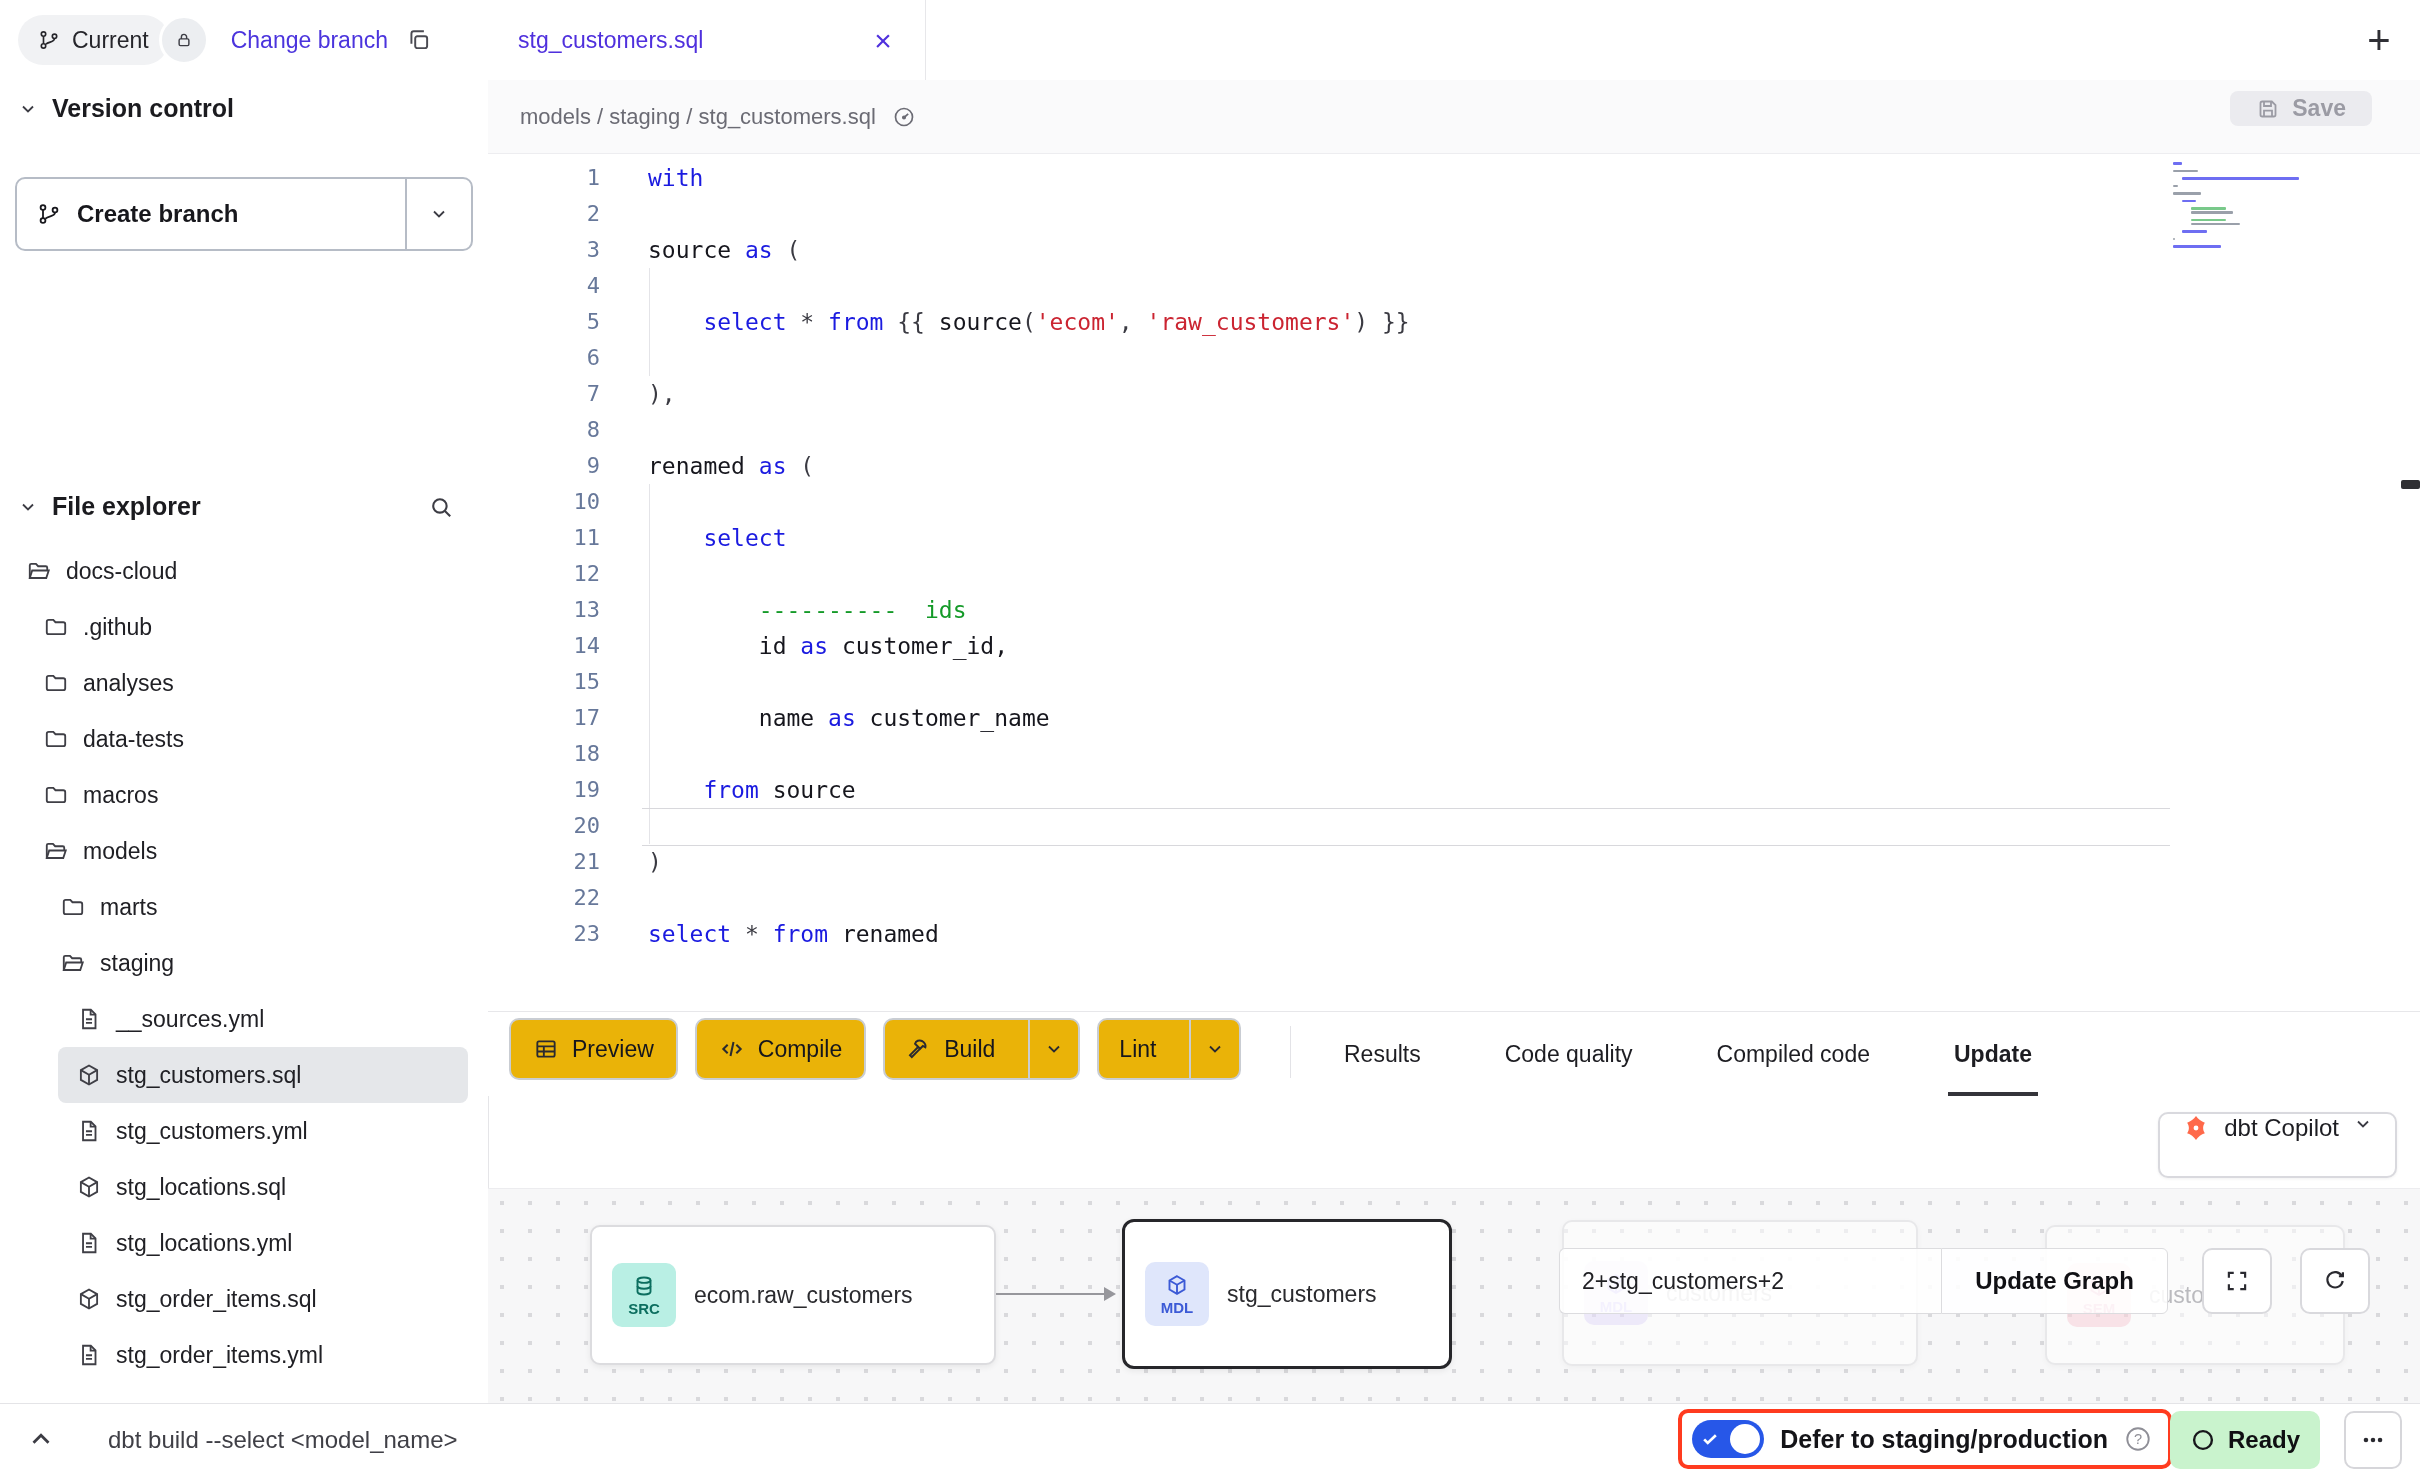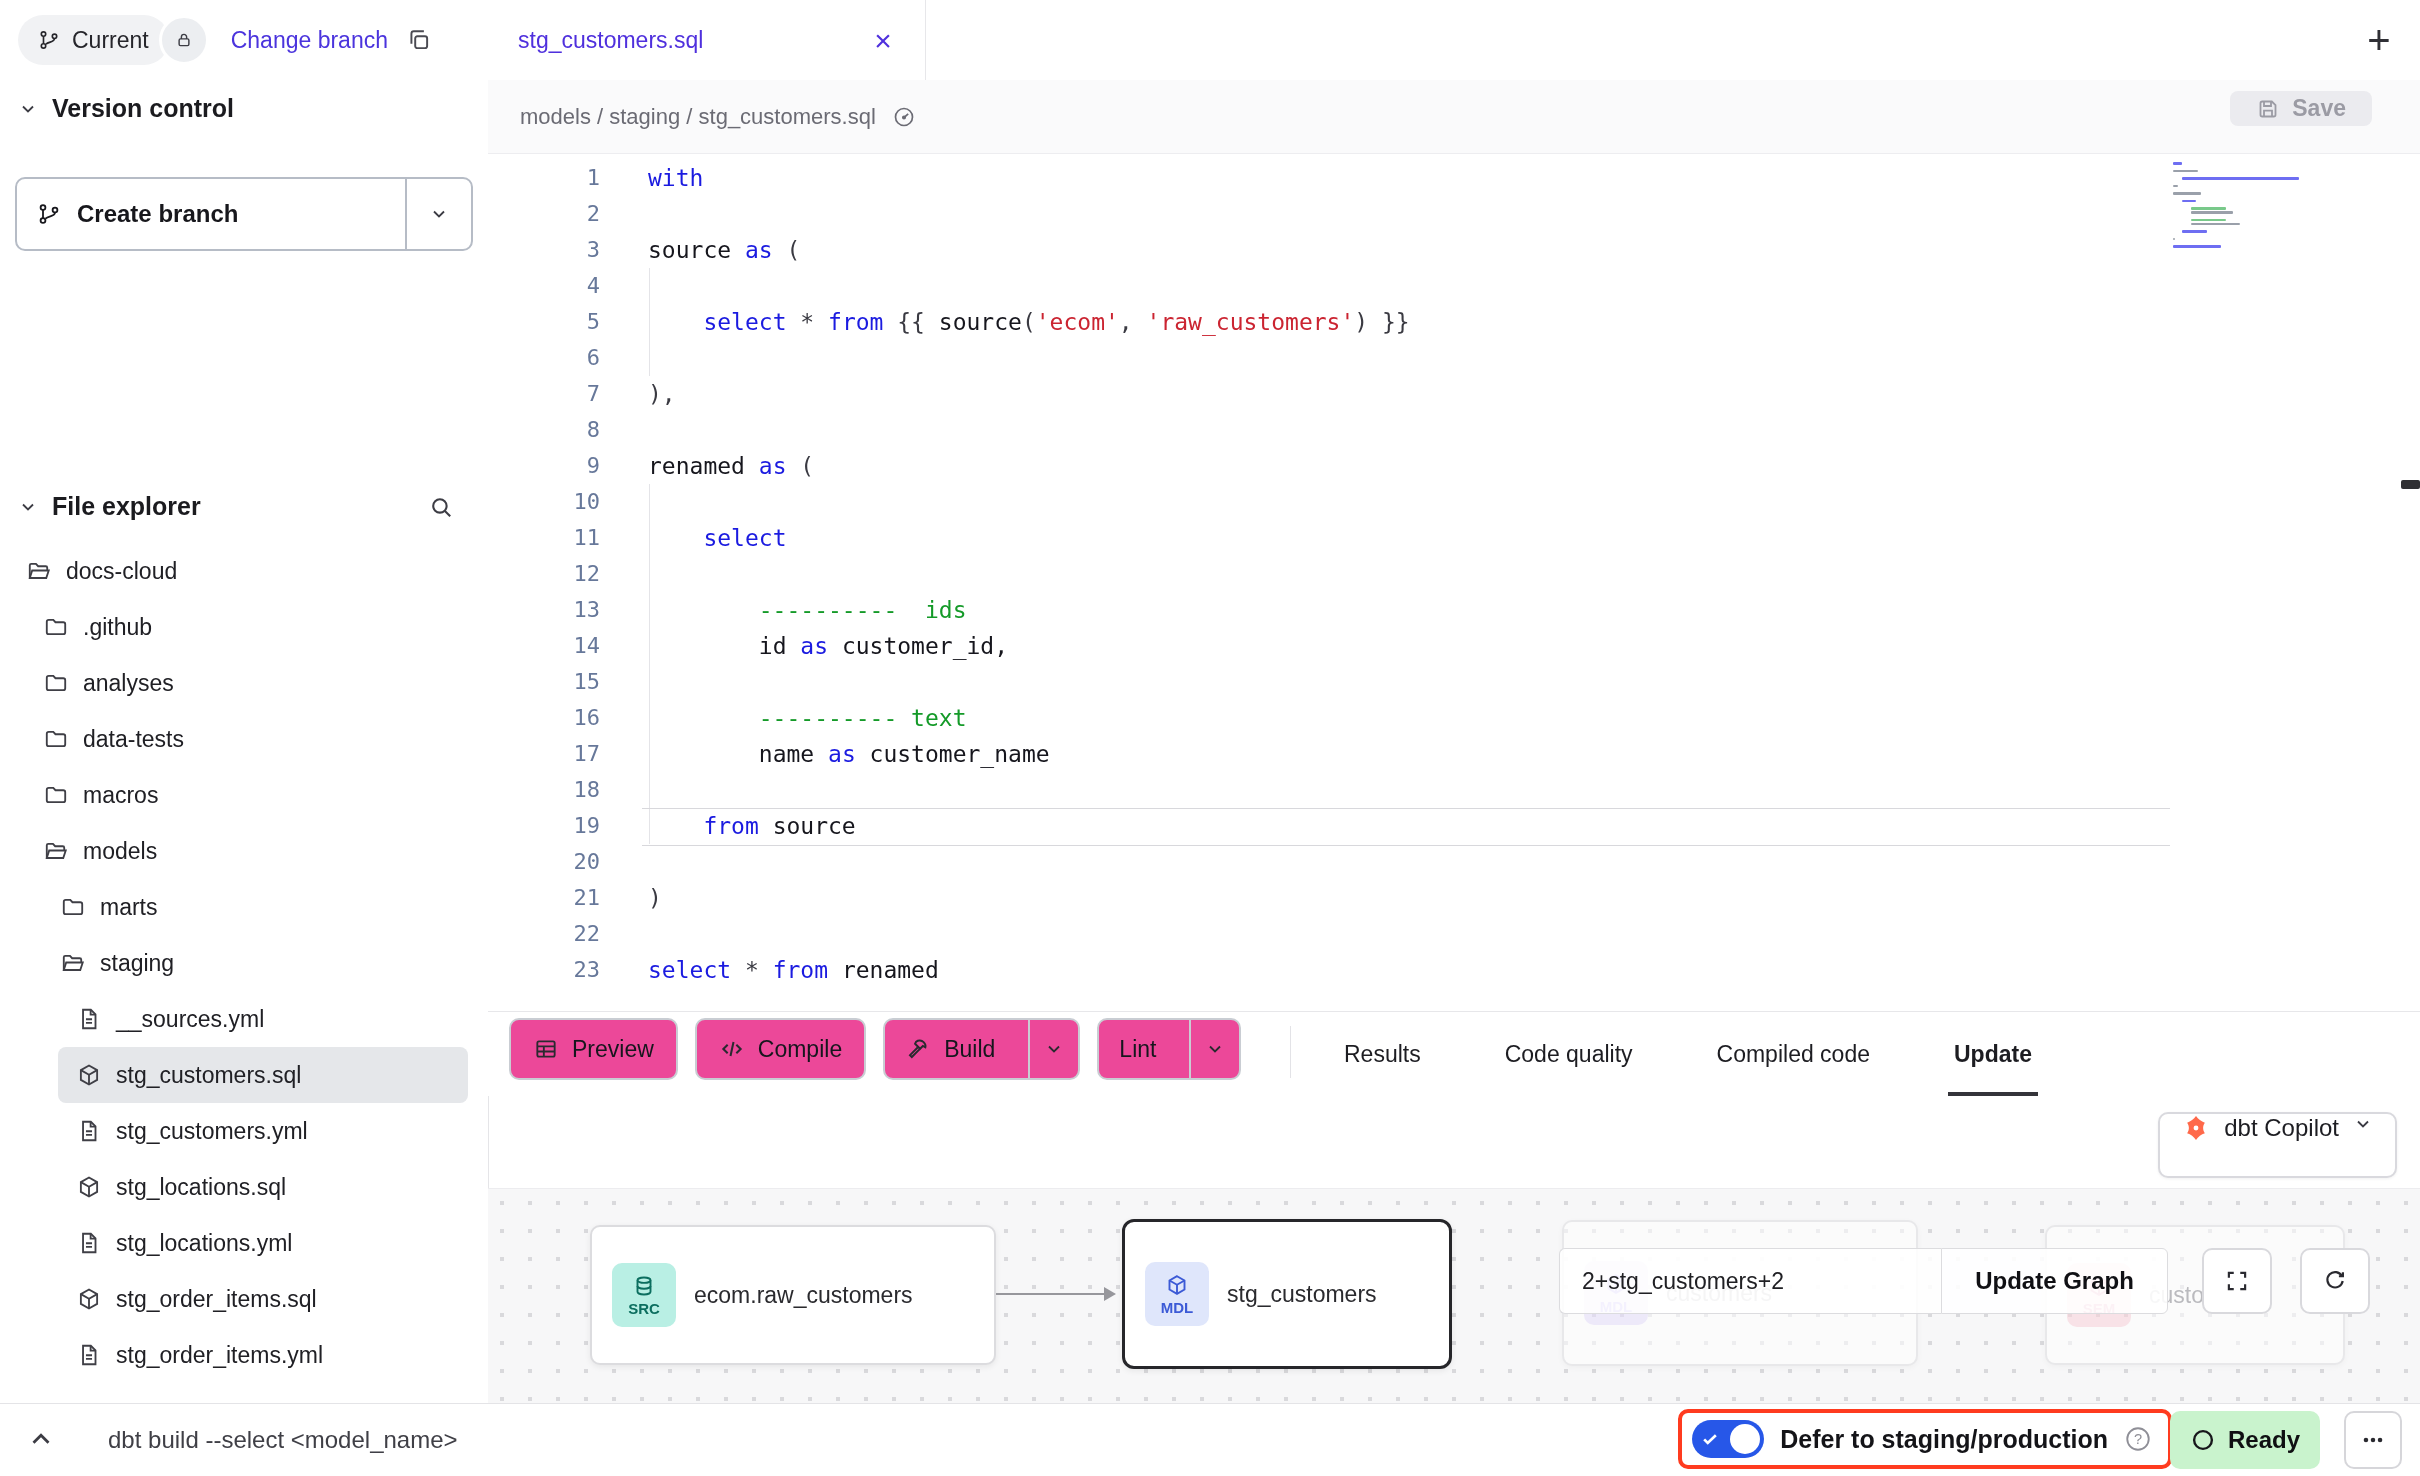--- a/index.html
+++ b/index.html
@@ -56,21 +56,21 @@
   .active-line{position:absolute;left:154px;width:1528px;top:654px;height:36px;border-top:1px solid #d8d8dc;border-bottom:1px solid #d8d8dc;pointer-events:none}
   .indent-guide{position:absolute;width:1px;background:#e4e4e8;left:161px}
   .ig1{top:114px;height:108px}.ig2{top:330px;height:360px}
   .minimap{position:absolute;left:1685px;top:8px;width:130px}
   .minimap .mrow{height:2.6px;margin-bottom:1.2px;border-radius:1px}
   .win-scroll{position:absolute;right:0;top:480px;width:19px;height:9px;background:#2f2f33;border-radius:2px}
 
   
   .toolbar{position:absolute;left:488px;right:0;top:1011px;height:84px;background:#fff;border-top:1px solid #e7e7ea}
   .btns{position:absolute;left:21px;top:6px;display:flex;gap:17px;height:62px}
-  .pbtn{display:flex;align-items:center;gap:13px;border:2px solid #c9cdd3;border-radius:10px;background:#ec4899;padding:0 22px;font-size:23px;font-weight:500;color:#16161d;cursor:pointer}
+  .pbtn{display:flex;align-items:center;gap:13px;border:2px solid #c9cdd3;border-radius:10px;background:#eab308;padding:0 22px;font-size:23px;font-weight:500;color:#16161d;cursor:pointer}
   .pbtn .i{color:#2a2a30}
   .split{padding:0;overflow:hidden}
   .split .sp-main{display:flex;align-items:center;gap:13px;padding:0 20px;height:100%}
   .split .sp-caret{width:48px;height:100%;border-left:2px solid #c9cdd3;display:flex;align-items:center;justify-content:center;color:#3c3c44;cursor:pointer}
   .vdivider{position:absolute;left:802px;top:14px;height:52px;width:1px;background:#e3e3e7}
   .ptabs{position:absolute;left:850px;top:0;height:84px;display:flex;gap:72px}
   .ptab{height:100%;display:flex;align-items:center;font-size:23px;color:#1d1d22;cursor:pointer;padding:0 6px;font-weight:500}
   .ptab.active{font-weight:600;box-shadow:inset 0 -4px 0 #34343a}
 
   
@@ -419,24 +419,20 @@
         </div>
         <div class="cl">
           <span class="ln">14</span>
           <span class="lt"><span class="tk-pn">        </span><span class="tk-id">id </span><span class="tk-kw">as</span><span class="tk-id"> customer_id,</span></span>
         </div>
         <div class="cl">
           <span class="ln">15</span>
           <span class="lt"></span>
         </div>
         <div class="cl">
-          <span class="ln">16</span>
-          <span class="lt"><span class="tk-cm">        ---------- text</span></span>
-        </div>
-        <div class="cl">
           <span class="ln">17</span>
           <span class="lt"><span class="tk-pn">        </span><span class="tk-id">name </span><span class="tk-kw">as</span><span class="tk-id"> customer_name</span></span>
         </div>
         <div class="cl">
           <span class="ln">18</span>
           <span class="lt"></span>
         </div>
         <div class="cl">
           <span class="ln">19</span>
           <span class="lt"><span class="tk-pn">    </span><span class="tk-kw">from</span><span class="tk-id"> source</span></span>

